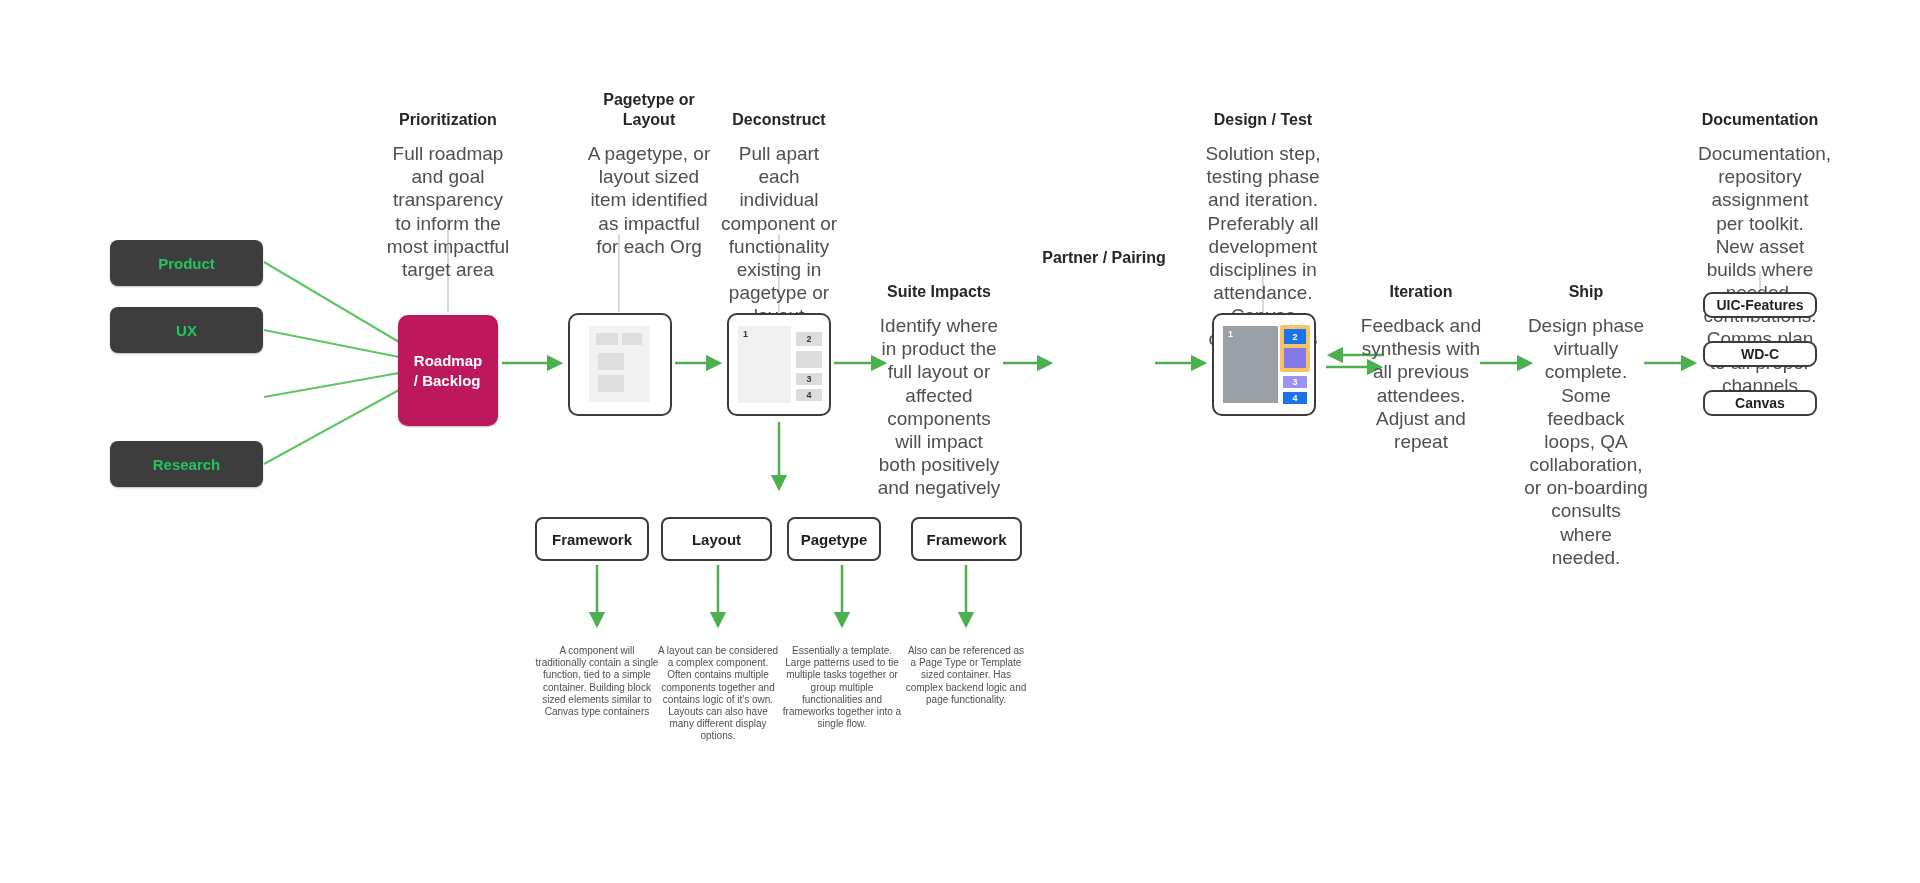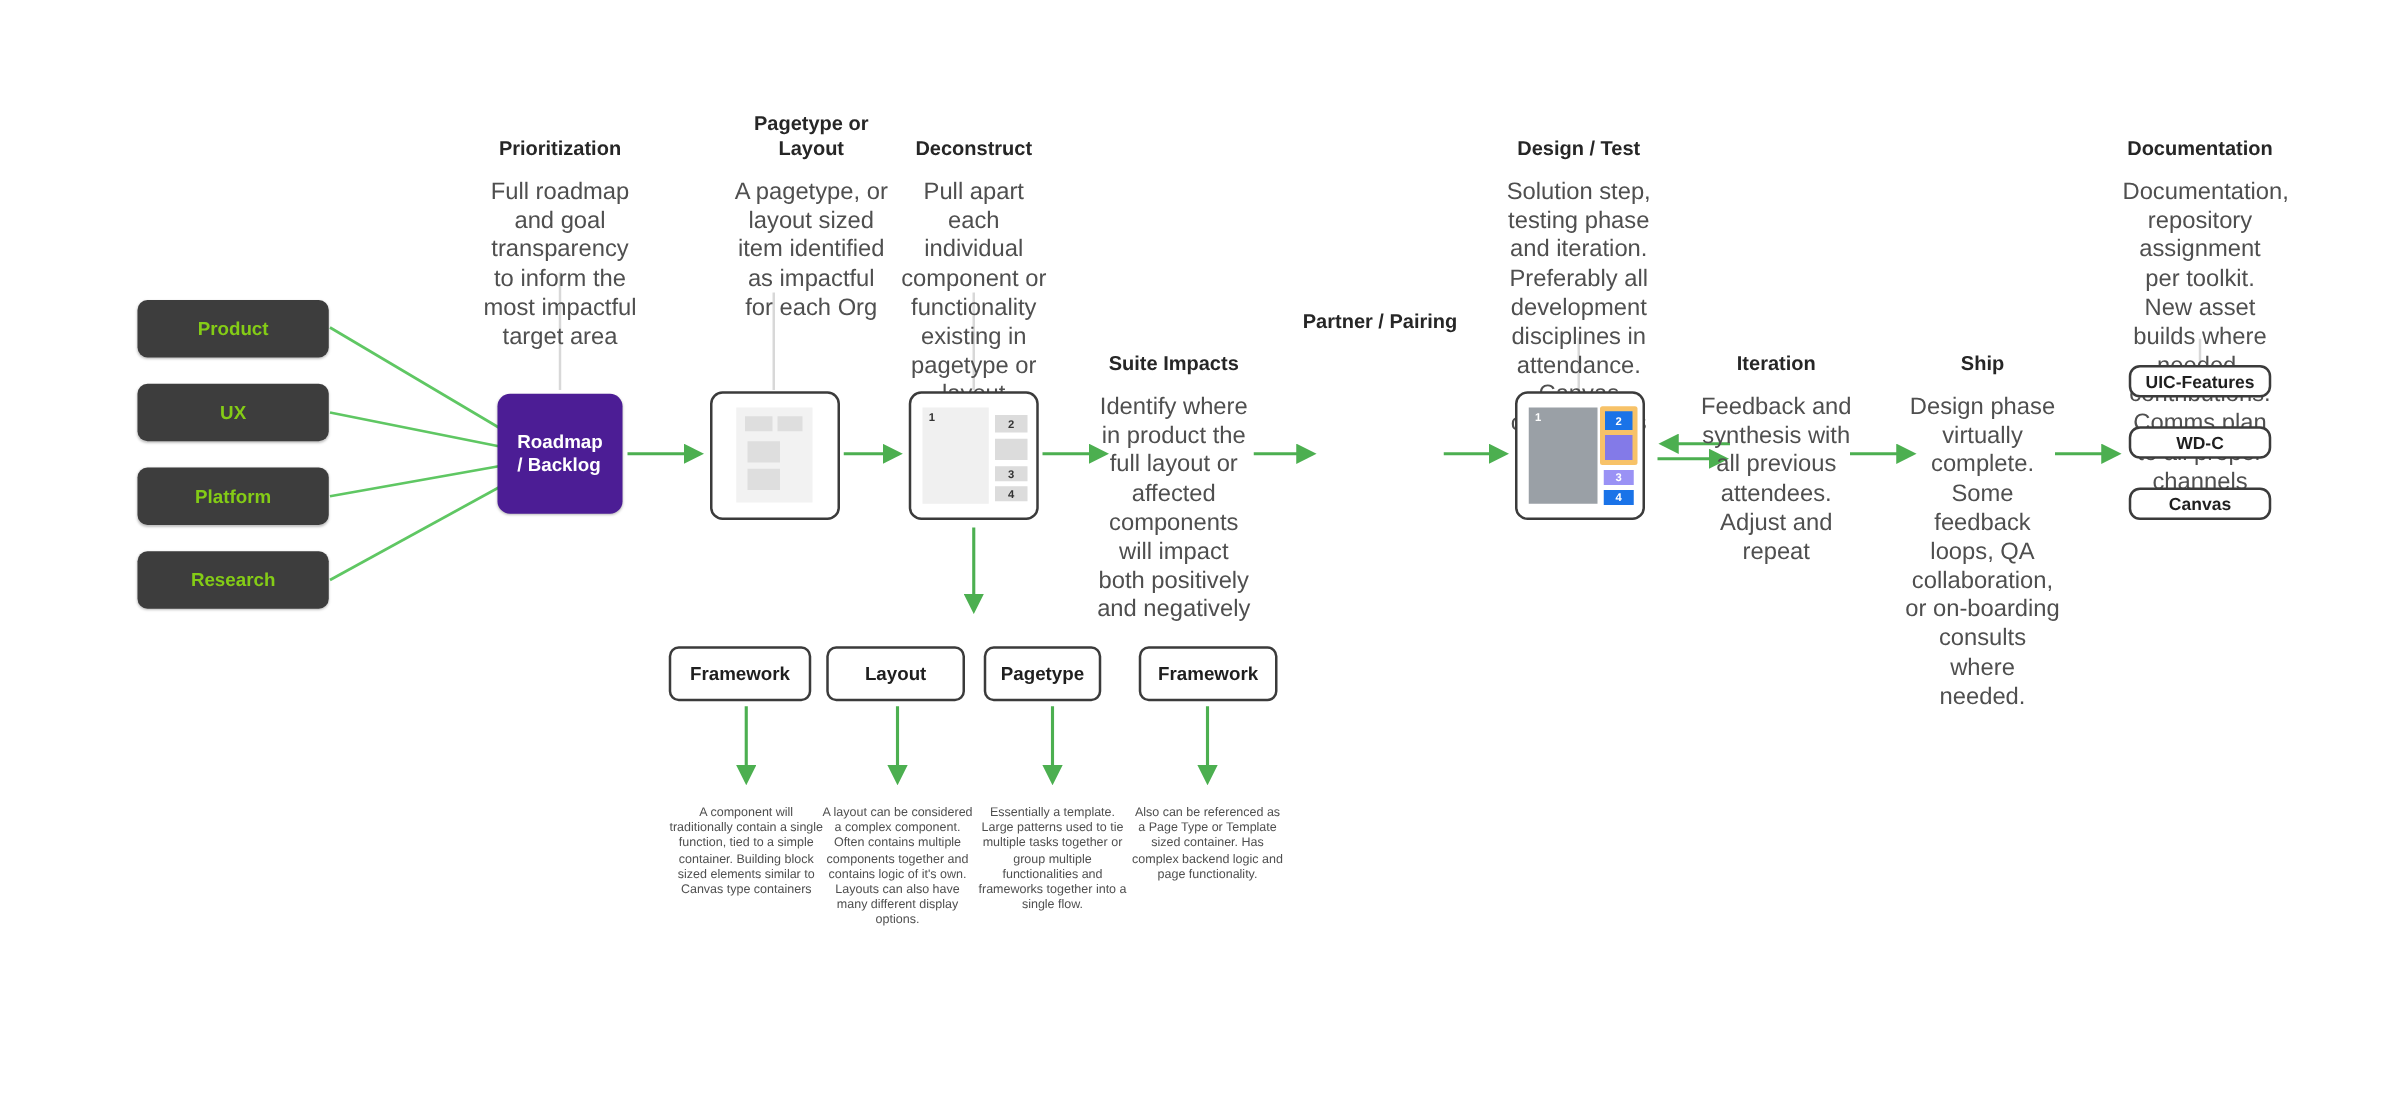--- a/index.html
+++ b/index.html
@@ -7,23 +7,23 @@
           font-family:"Liberation Sans","DejaVu Sans",sans-serif;overflow:hidden;}
   svg.connectors{position:absolute;left:0;top:0;z-index:1;}
 
   
   .stage{position:absolute;width:124px;text-align:center;z-index:2;}
   .stage h3{margin:0 0 12px 0;font-size:16px;line-height:1.25;font-weight:bold;color:#262626;}
   .stage p{margin:0;font-size:19px;line-height:1.22;color:#4f4f4f;}
 
   
   .darkbox{position:absolute;width:153px;height:46px;background:#3d3d3d;border-radius:8px;
-           display:flex;align-items:center;justify-content:center;color:#84cc16;
+           display:flex;align-items:center;justify-content:center;color:#22c55e;
            font-weight:bold;font-size:15px;z-index:2;box-shadow:0 1px 2px rgba(0,0,0,.25);}
-  .roadmap{position:absolute;left:398px;top:315px;width:100px;height:96px;background:#4c1d95;
+  .roadmap{position:absolute;left:398px;top:315px;width:100px;height:111px;background:#be185d;
            border-radius:10px;display:flex;align-items:center;justify-content:center;z-index:2;
            box-shadow:0 1px 2px rgba(0,0,0,.25);}
   .roadmap .lines{color:#ffffff;font-weight:bold;font-size:15px;line-height:1.3;text-align:left;}
 
   
   .thumb{position:absolute;width:104px;height:103px;background:#ffffff;border:2.5px solid #3b3b3b;
          border-radius:10px;box-sizing:border-box;z-index:2;}
   .thumb *{box-sizing:border-box;}
   .pA-panel{position:absolute;left:19px;top:11px;width:61px;height:76px;background:#f2f2f2;}
   .pA-r{position:absolute;background:#dedede;}
@@ -132,23 +132,20 @@
     <h3>Documentation</h3>
     <p>Documentation, repository assignment per toolkit. New asset builds where needed, contributions. Comms plan to all proper channels</p>
   </div>
 
   <div class="darkbox" style="left:110px;top:240px">
     <span>Product</span>
   </div>
   <div class="darkbox" style="left:110px;top:307px">
     <span>UX</span>
   </div>
-  <div class="darkbox" style="left:110px;top:374px">
-    <span>Platform</span>
-  </div>
   <div class="darkbox" style="left:110px;top:441px">
     <span>Research</span>
   </div>
 
   <div class="roadmap">
     <div class="lines">
       <div>Roadmap</div>
       <div>/ Backlog</div>
     </div>
   </div>

